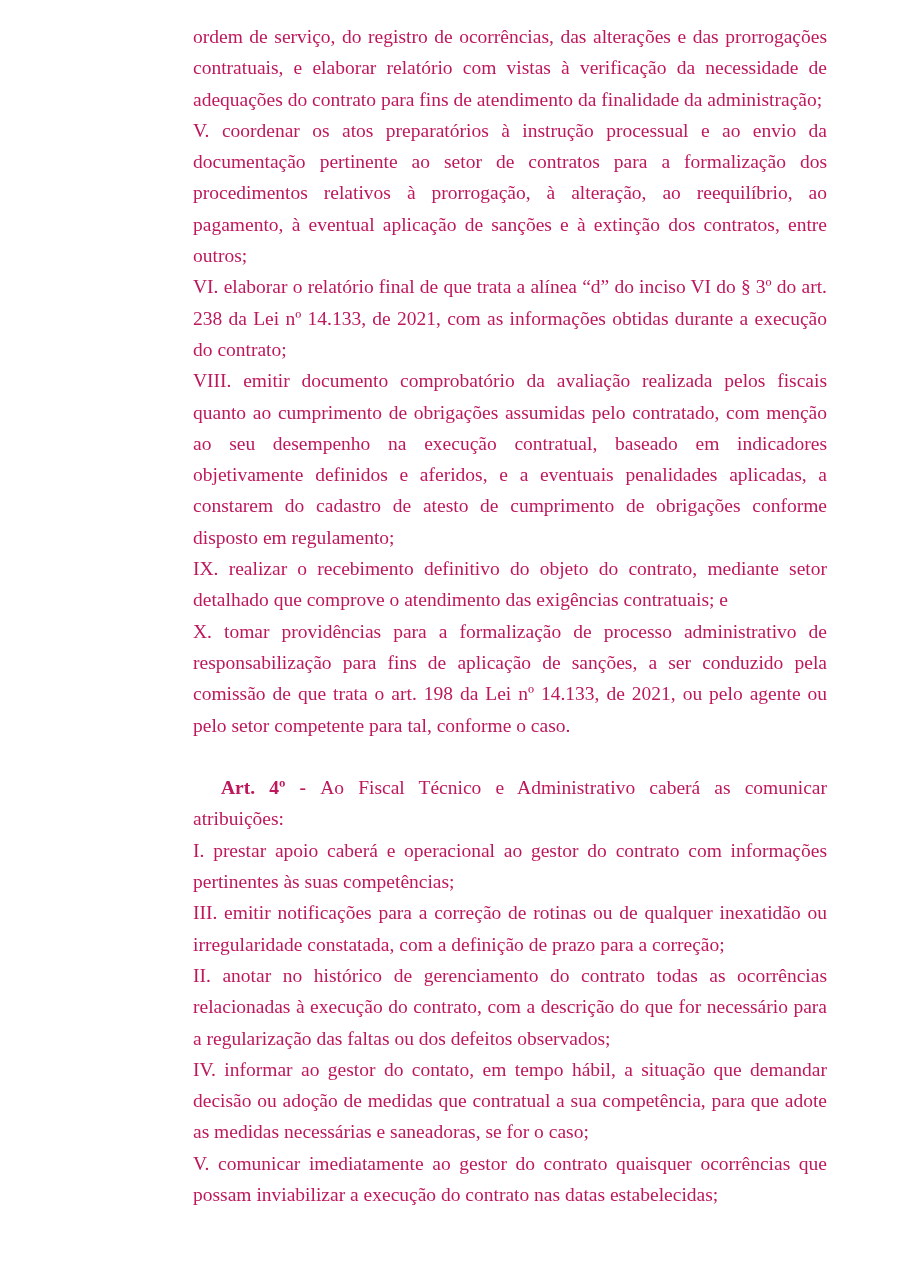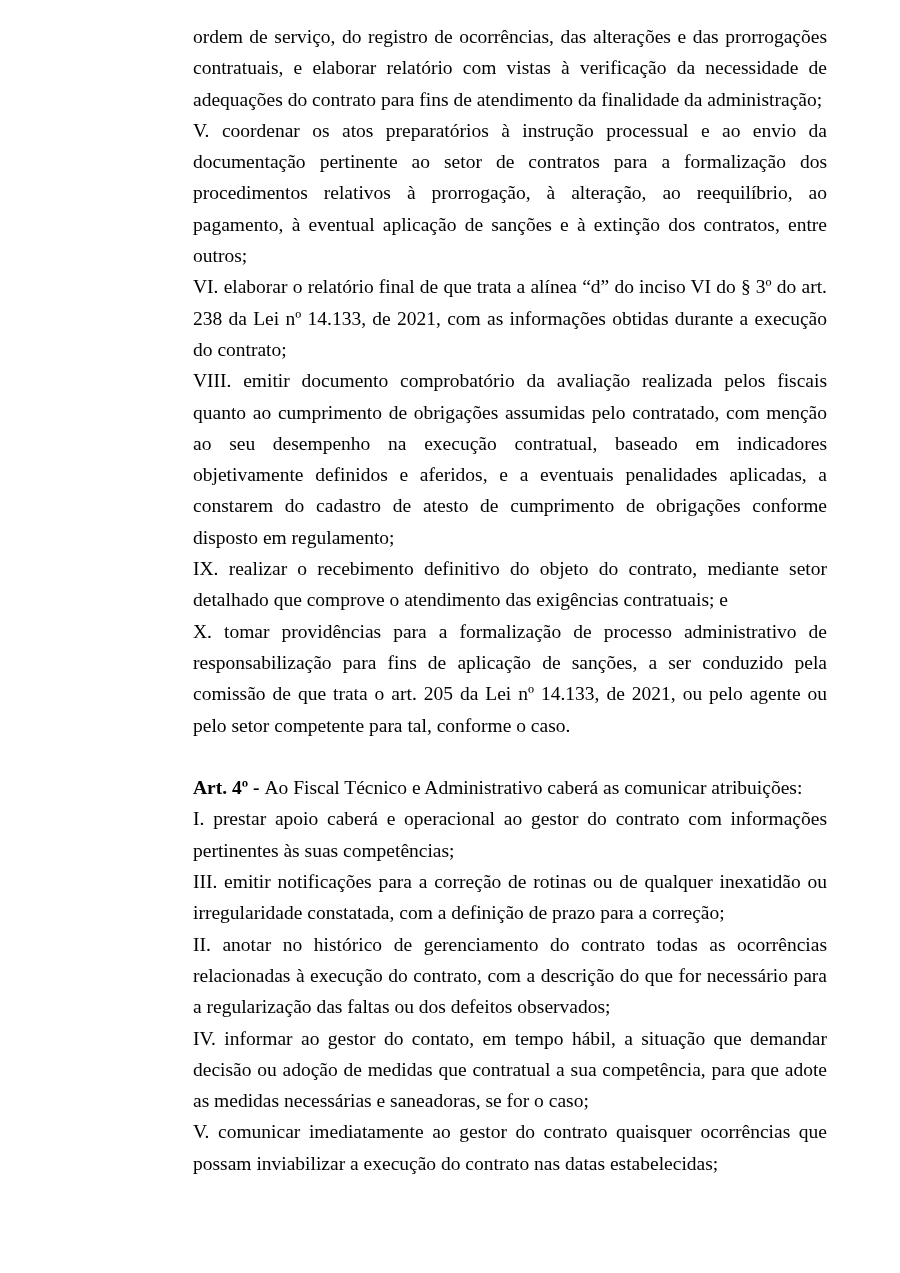--- a/index.html
+++ b/index.html
@@ -19,53 +19,54 @@
     background: #ffffff;
   }
   .content {
     position: absolute;
     left: 193px;
     top: 21px;
     width: 634px;
     font-family: "Liberation Serif", "DejaVu Serif", serif;
     font-size: 19.5px;
     line-height: 31.3px;
-    color: #000000;
+    color: #be185d;
     -webkit-font-smoothing: antialiased;
   }
   .para {
     margin: 0;
     padding: 0;
     text-align: justify;
   }
   .spacer {
     height: 31.3px;
   }
   .bold-lead {
     font-weight: bold;
+    margin-left: 28px;
   }
 </style>
 </head>
 <body>
 
 <div class="page">
   <div class="content">
 
     <p class="para">ordem de serviço, do registro de ocorrências, das alterações e das prorrogações contratuais, e elaborar relatório com vistas à verificação da necessidade de adequações do contrato para fins de atendimento da finalidade da administração;</p>
 
     <p class="para">V. coordenar os atos preparatórios à instrução processual e ao envio da documentação pertinente ao setor de contratos para a formalização dos procedimentos relativos à prorrogação, à alteração, ao reequilíbrio, ao pagamento, à eventual aplicação de sanções e à extinção dos contratos, entre outros;</p>
 
     <p class="para">VI. elaborar o relatório final de que trata a alínea “d” do inciso VI do § 3º do art. 238 da Lei nº 14.133, de 2021, com as informações obtidas durante a execução do contrato;</p>
 
 
     <p class="para">VIII. emitir documento comprobatório da avaliação realizada pelos fiscais quanto ao cumprimento de obrigações assumidas pelo contratado, com menção ao seu desempenho na execução contratual, baseado em indicadores objetivamente definidos e aferidos, e a eventuais penalidades aplicadas, a constarem do cadastro de atesto de cumprimento de obrigações conforme disposto em regulamento;</p>
 
     <p class="para">IX. realizar o recebimento definitivo do objeto do contrato, mediante setor detalhado que comprove o atendimento das exigências contratuais; e</p>
 
-    <p class="para">X. tomar providências para a formalização de processo administrativo de responsabilização para fins de aplicação de sanções, a ser conduzido pela comissão de que trata o art. 205 da Lei nº 14.133, de 2021, ou pelo agente ou pelo setor competente para tal, conforme o caso.</p>
+    <p class="para">X. tomar providências para a formalização de processo administrativo de responsabilização para fins de aplicação de sanções, a ser conduzido pela comissão de que trata o art. 198 da Lei nº 14.133, de 2021, ou pelo agente ou pelo setor competente para tal, conforme o caso.</p>
 
     <div class="spacer"></div>
 
     <p class="para"><strong class="bold-lead">Art. 4º - </strong><span>Ao Fiscal Técnico e Administrativo caberá as comunicar atribuições:</span></p>
 
     <p class="para">I. prestar apoio caberá e operacional ao gestor do contrato com informações pertinentes às suas competências;</p>
 
     <p class="para">III. emitir notificações para a correção de rotinas ou de qualquer inexatidão ou irregularidade constatada, com a definição de prazo para a correção;</p>
 
     <p class="para">II. anotar no histórico de gerenciamento do contrato todas as ocorrências relacionadas à execução do contrato, com a descrição do que for necessário para a regularização das faltas ou dos defeitos observados;</p>

